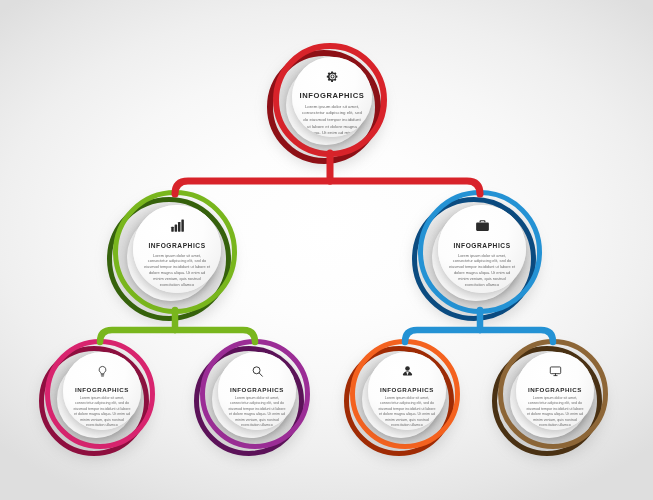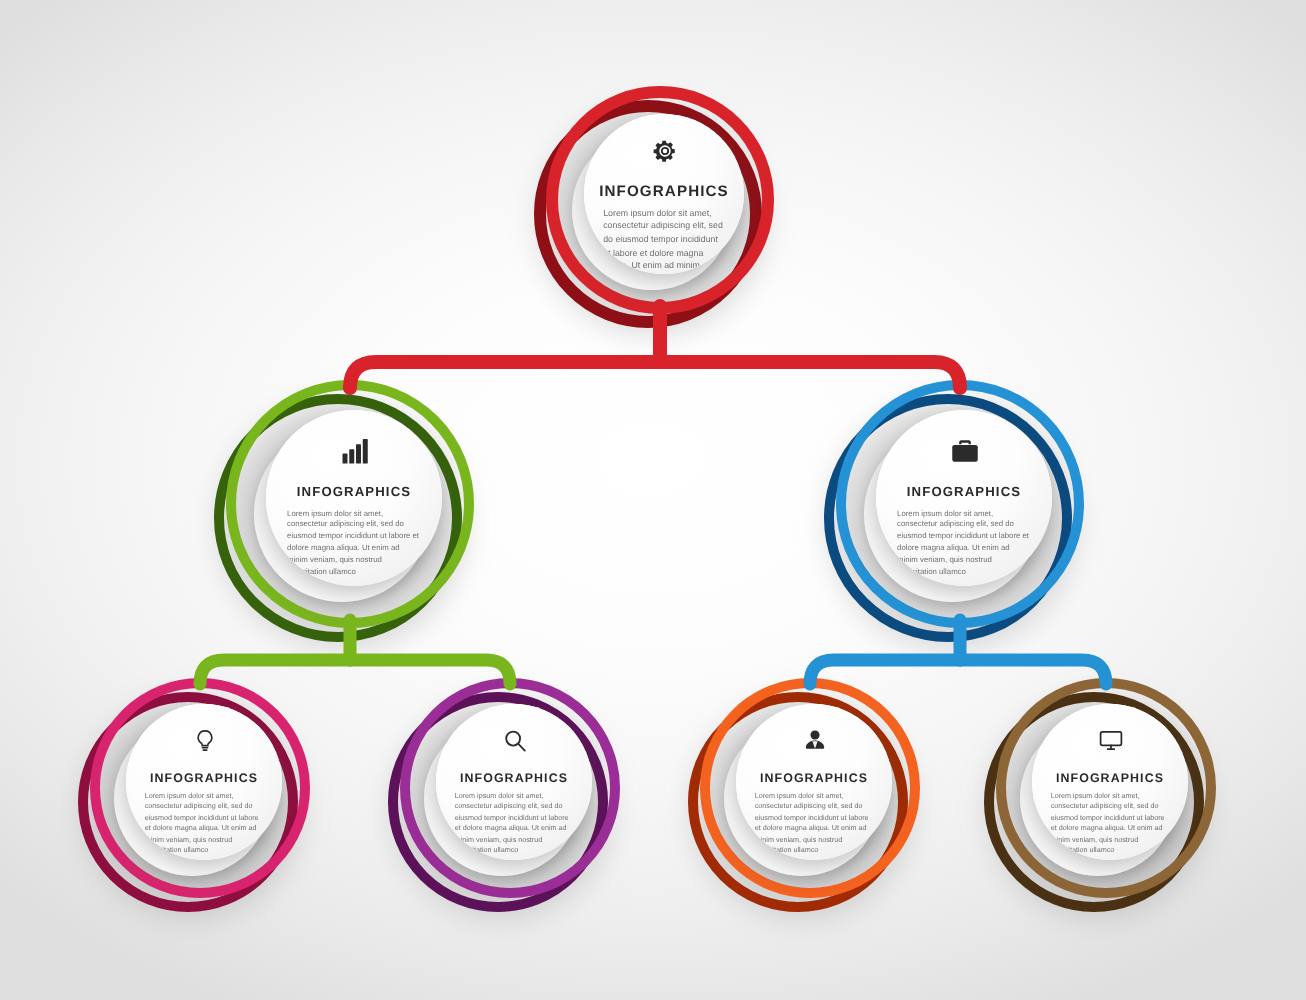--- a/index.html
+++ b/index.html
@@ -51,21 +51,21 @@
     box-shadow:0 3px 7px rgba(90,90,90,0.30);
   }
   .disc {
     position:absolute; border-radius:50%;
     background:radial-gradient(circle at 36% 26%, #ffffff 0%, #fdfdfd 45%, #f2f2f2 78%, #e9e9e9 100%);
     box-shadow:
       0 4px 9px rgba(80,80,80,0.28),
       inset 0 1px 1px rgba(255,255,255,0.9);
     display:flex; flex-direction:column;
     align-items:center; justify-content:flex-start;
-    text-align:left;
+    text-align:center;
     overflow:hidden;
   }
 
   .node-icon { display:block; color:#2b2b2b; }
   .node-title {
     font-weight:bold; color:#2a2a2a;
     letter-spacing:0.55px;
   }
   .node-body { color:#6f6f6f; }
 

